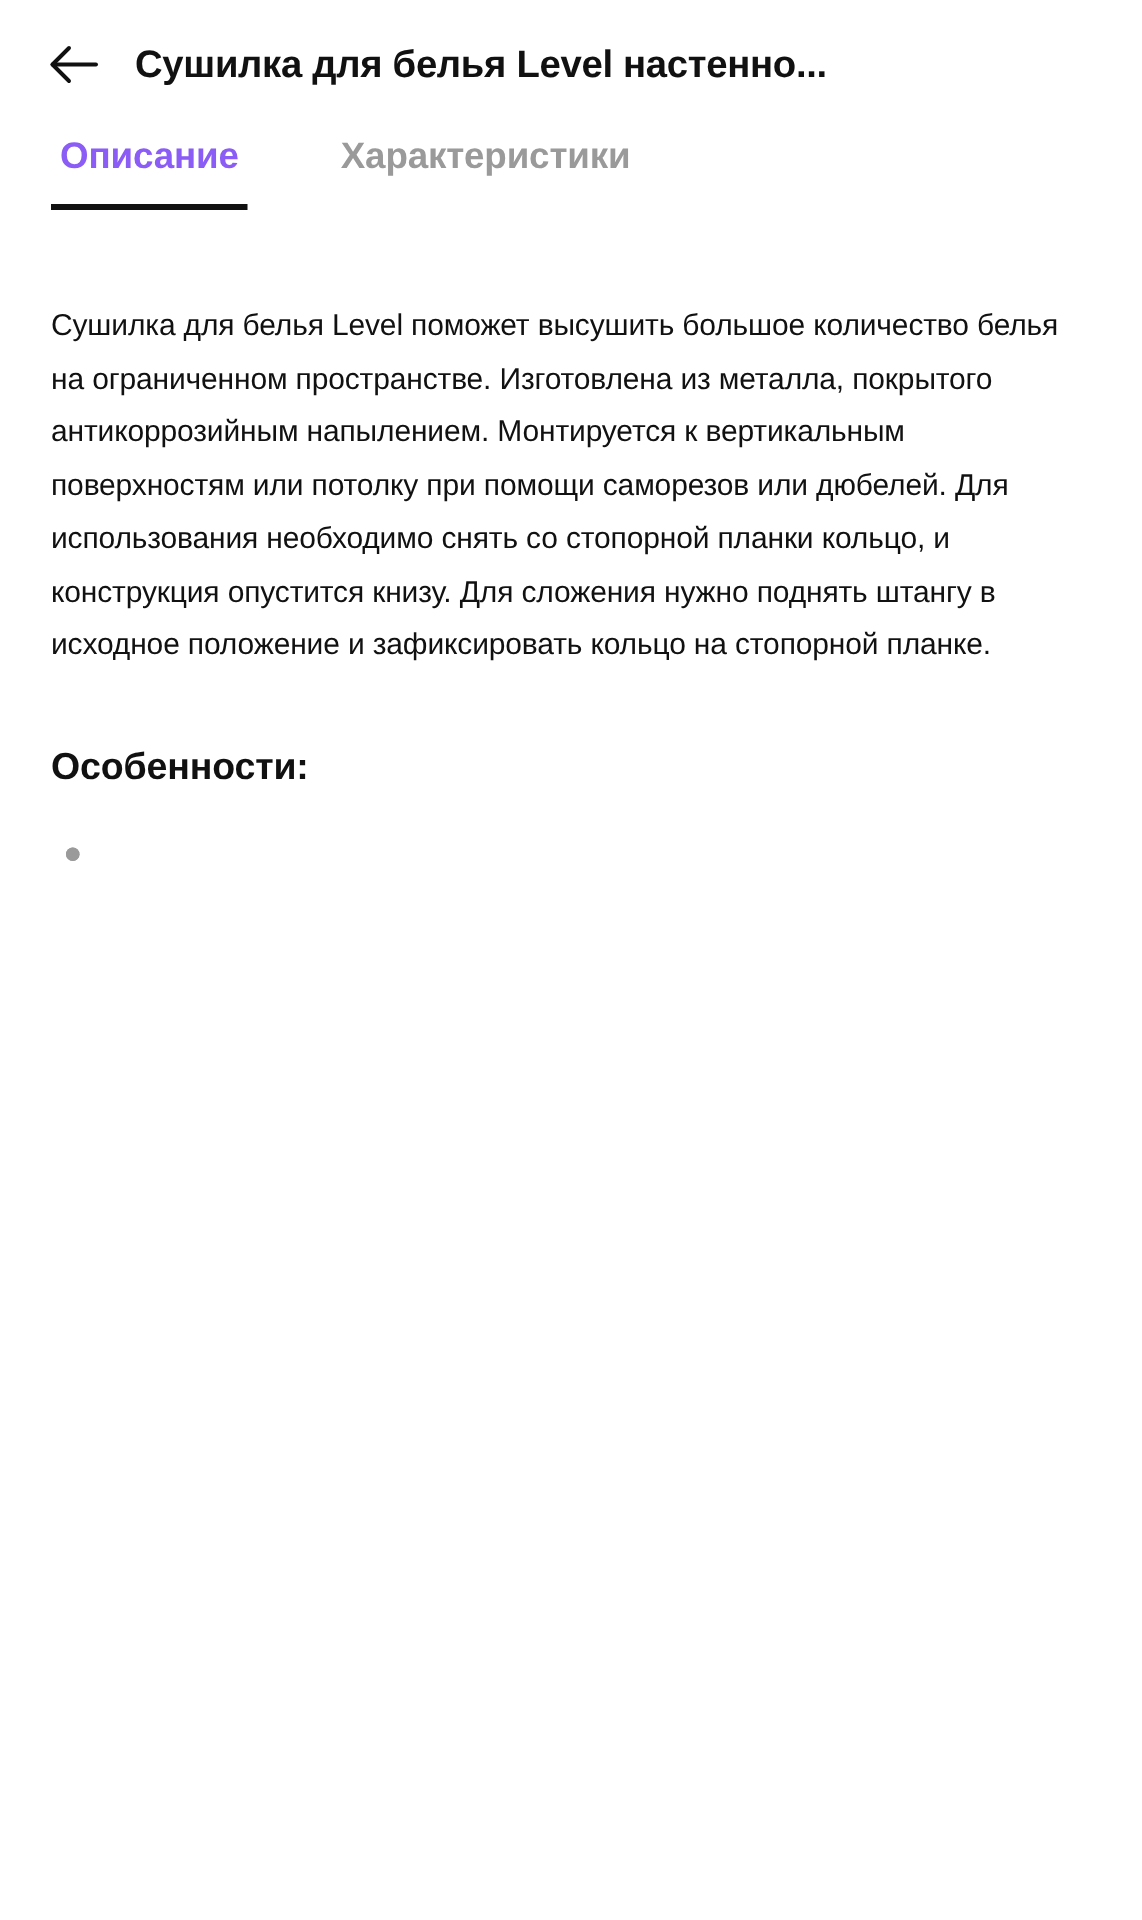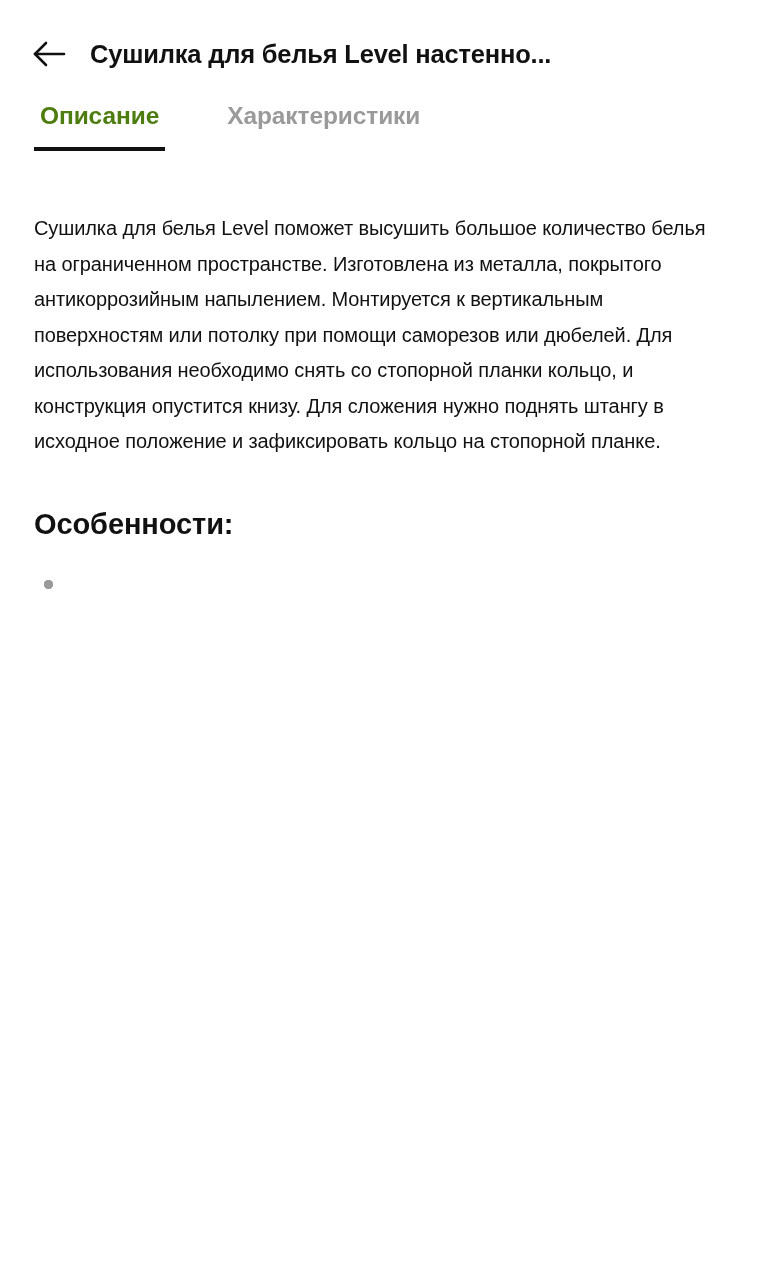--- a/index.html
+++ b/index.html
@@ -16,21 +16,20 @@
     position: relative;
   }
 
   .screen {
     width: 761px;
     height: 1132px;
     background: #ffffff;
     box-sizing: border-box;
     display: flex;
     flex-direction: column;
-    margin-top: 11px;
   }
 
   
   .header {
     display: flex;
     align-items: center;
     padding: 20px 26px 12px 26px;
     box-sizing: border-box;
     height: 78px;
   }
@@ -73,21 +72,21 @@
     font-weight: bold;
     letter-spacing: -0.1px;
     padding-bottom: 17px;
     margin-right: 56px;
     cursor: pointer;
     background: transparent;
     border: none;
     font-family: inherit;
   }
   .tab.active {
-    color: #4d7c0f;
+    color: #8b5cf6;
     border-bottom: 4px solid #111111;
   }
   .tab.inactive {
     color: #9a9a9a;
     border-bottom: 4px solid transparent;
     text-align: center;
   }
 
   
   .content {
@@ -98,21 +97,21 @@
   }
   .description {
     font-size: 20px;
     line-height: 35.5px;
     color: #111111;
     letter-spacing: -0.1px;
     margin: 0;
     max-width: 700px;
   }
   .section-heading {
-    font-size: 29px;
+    font-size: 25px;
     font-weight: bold;
     color: #111111;
     margin: 48px 0 22px 0;
     letter-spacing: -0.1px;
   }
   ul.features {
     list-style: none;
     margin: 0;
     padding: 0;
   }

